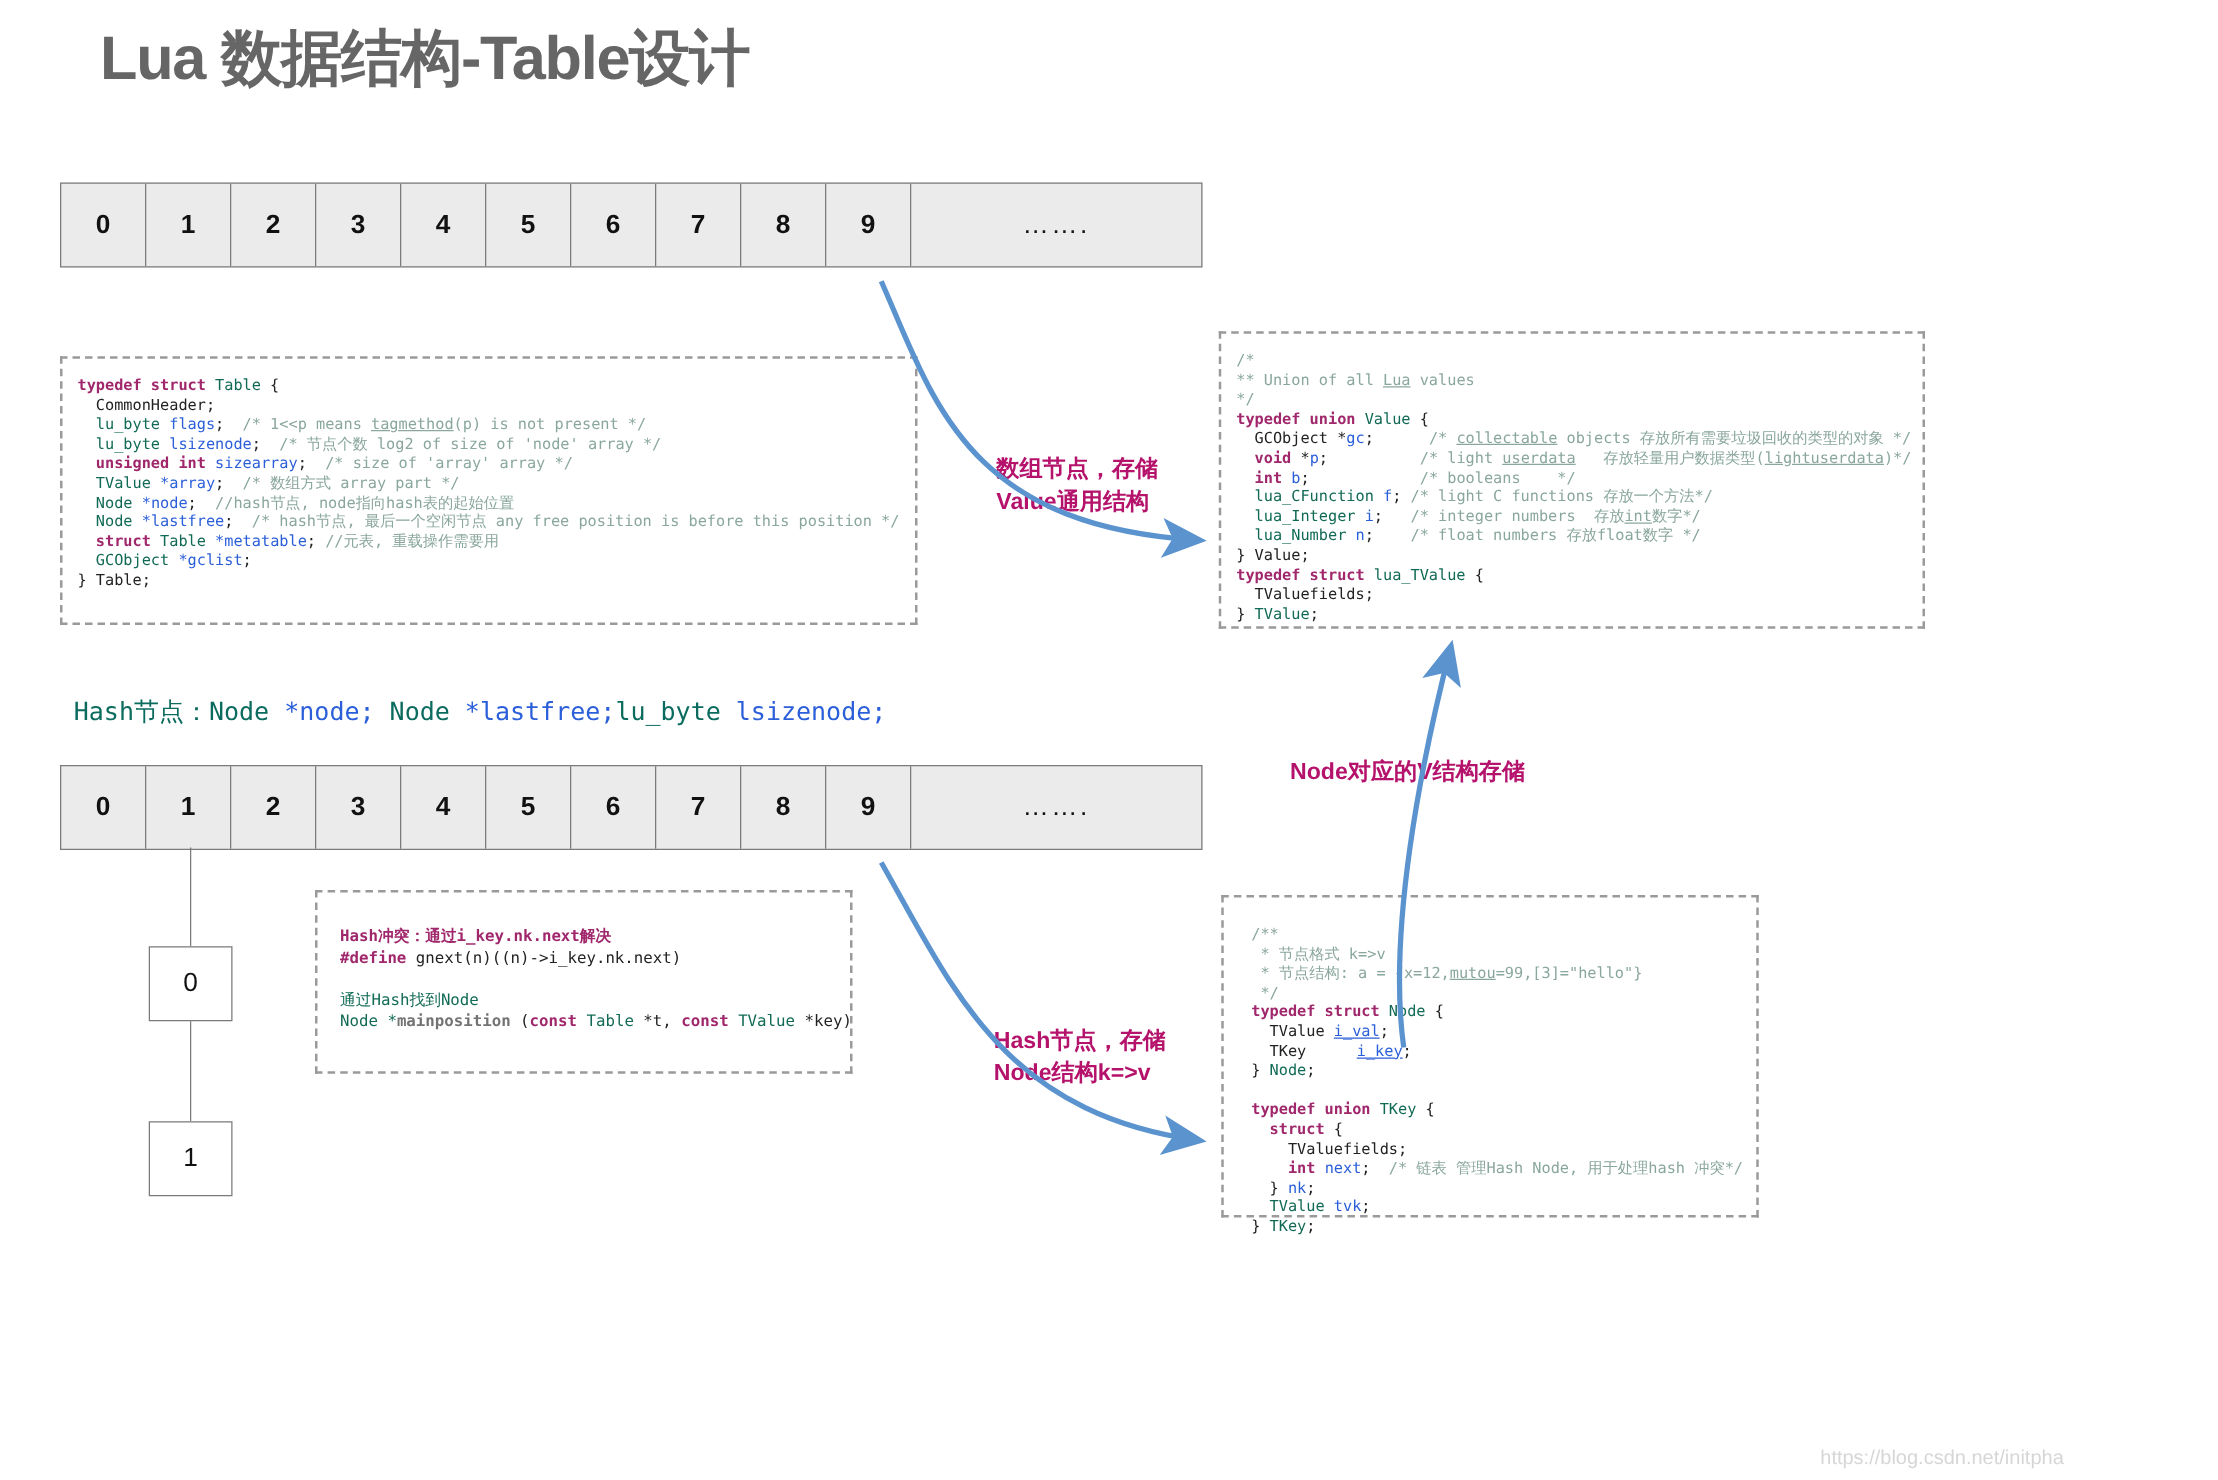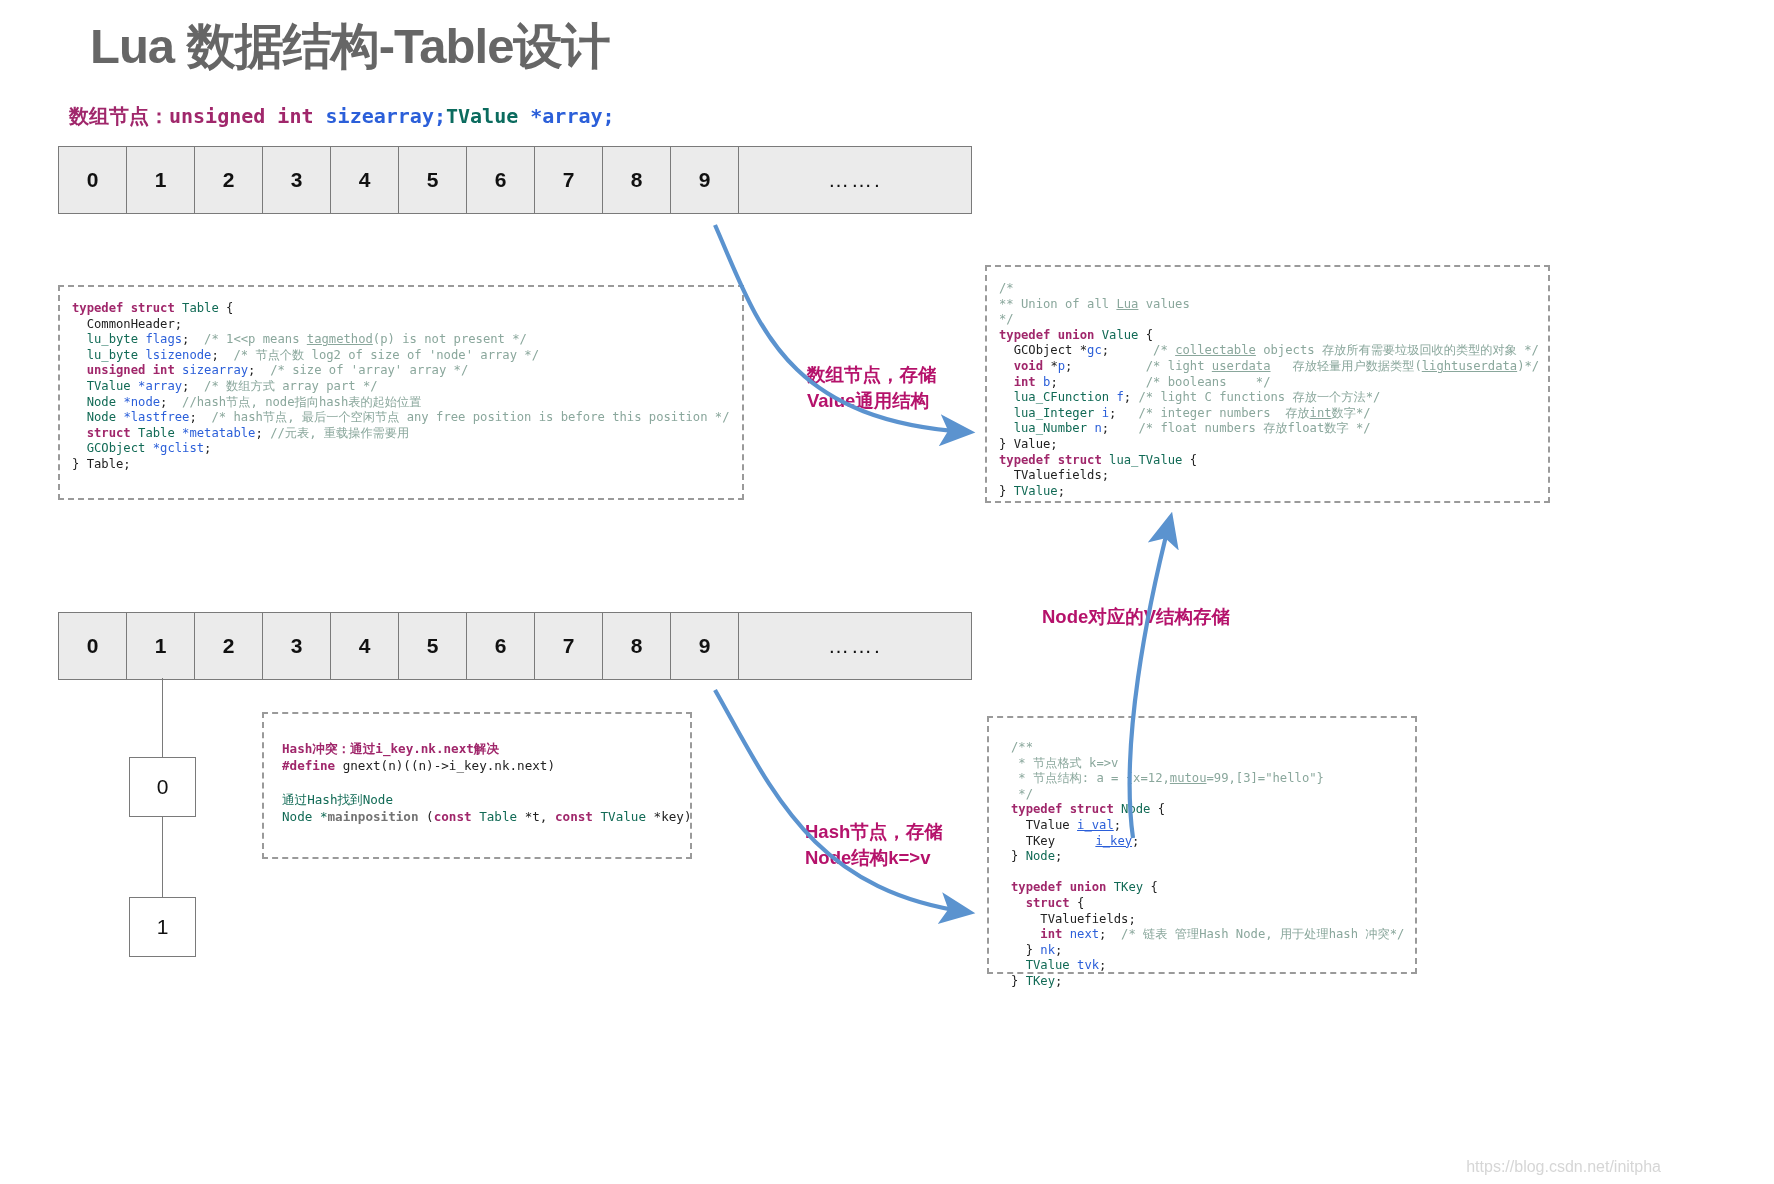--- a/index.html
+++ b/index.html
@@ -3,21 +3,21 @@
 <meta charset="utf-8">
 <style>
   html,body{margin:0;padding:0;}
   body{
     width:1774px;height:1184px;
     background:#ffffff;
     font-family:"Liberation Sans","DejaVu Sans",sans-serif;
     position:relative;
     overflow:hidden;
   }
-  .canvas{position:absolute;left:12px;top:0;width:1663px;height:1184px;}
+  .canvas{position:absolute;left:2px;top:0;width:1663px;height:1184px;}
   .abs{position:absolute;}
 
   
   #page-title{
     left:78px;top:14px;
     font-size:49px;
     font-weight:bold;
     color:#666666;
     letter-spacing:-1px;
     white-space:nowrap;
@@ -107,21 +107,20 @@
   }
   svg.arrows{position:absolute;left:0;top:0;width:1774px;height:1184px;pointer-events:none;}
 </style>
 </head>
 <body>
 
 <div class="canvas">
 
   <div class="abs" id="page-title">Lua 数据结构-Table设计</div>
 
-  <div class="abs section-label" id="array-node-label"><span class="kw-magenta">数组节点：</span><span class="kw-magenta">unsigned int </span><span class="kw-blue">sizearray;</span><span class="kw-teal">TValue </span><span class="kw-blue">*array;</span></div>
 
   <div class="abs strip" id="array-strip">
     <div class="cell">0</div>
     <div class="cell">1</div>
     <div class="cell">2</div>
     <div class="cell">3</div>
     <div class="cell">4</div>
     <div class="cell">5</div>
     <div class="cell">6</div>
     <div class="cell">7</div>
@@ -153,20 +152,21 @@
 <span class="c-type">  lua_Integer </span><span class="c-var">i</span><span class="c-plain">;</span><span class="c-cmt">   /* integer numbers  存放<u>int</u>数字*/</span>
 <span class="c-type">  lua_Number </span><span class="c-var">n</span><span class="c-plain">;</span><span class="c-cmt">    /* float numbers 存放float数字 */</span>
 <span class="c-plain">} Value;</span>
 <span class="c-kw">typedef struct </span><span class="c-type">lua_TValue</span><span class="c-plain"> {</span>
 <span class="c-plain">  TValuefields;</span>
 <span class="c-plain">} </span><span class="c-type">TValue</span><span class="c-plain">;</span></div>
 
   <div class="abs callout" id="callout-array"><span>数组节点，存储</span>
 <span>Value通用结构</span></div>
 
+  <div class="abs section-label" id="hash-node-label"><span class="kw-teal">Hash节点：</span><span class="kw-teal">Node </span><span class="kw-blue">*node;</span><span class="kw-teal"> Node </span><span class="kw-blue">*lastfree;</span><span class="kw-teal">lu_byte </span><span class="kw-blue">lsizenode;</span></div>
 
   <div class="abs strip" id="hash-strip">
     <div class="cell">0</div>
     <div class="cell">1</div>
     <div class="cell">2</div>
     <div class="cell">3</div>
     <div class="cell">4</div>
     <div class="cell">5</div>
     <div class="cell">6</div>
     <div class="cell">7</div>

